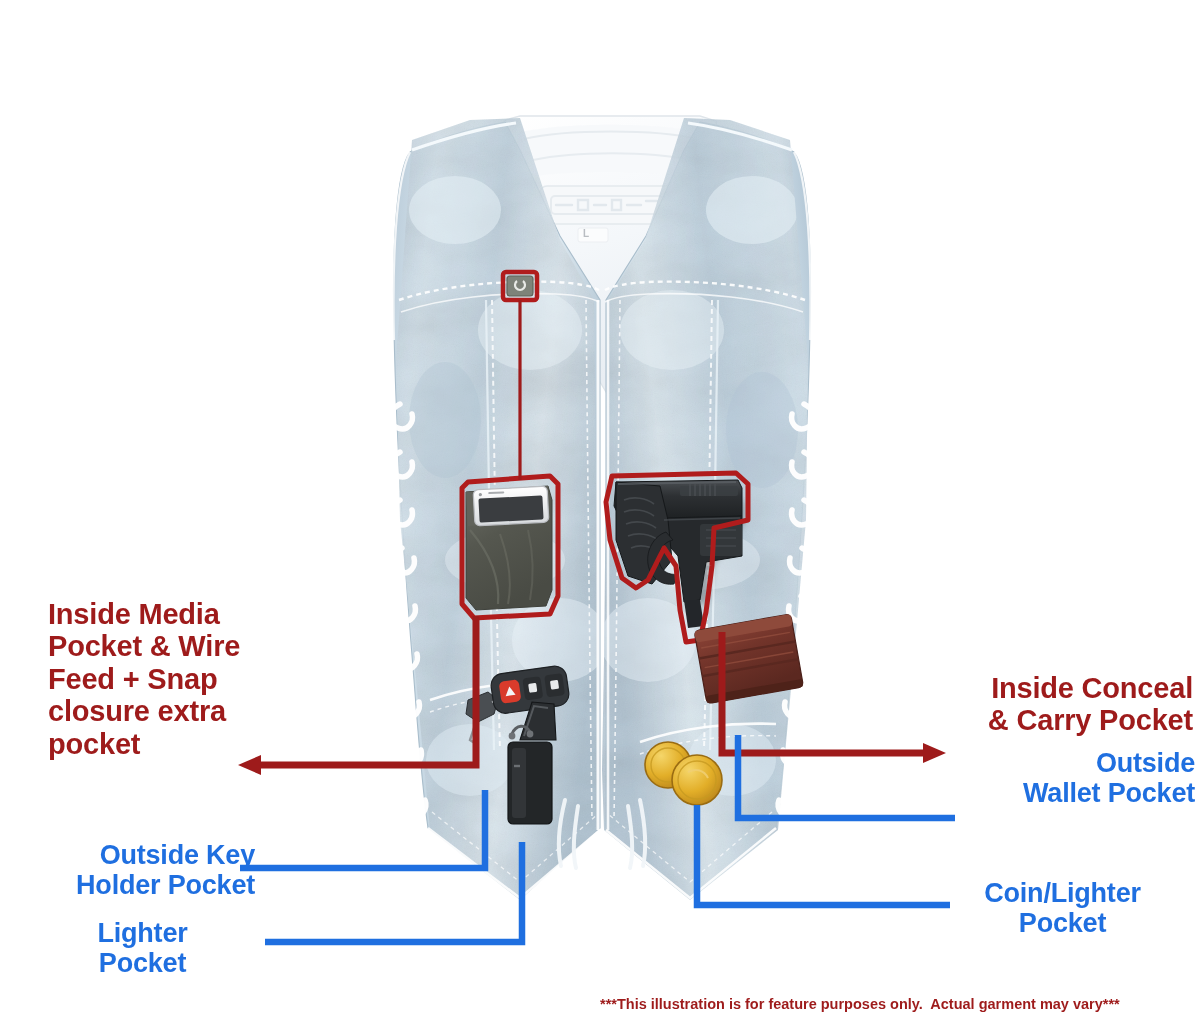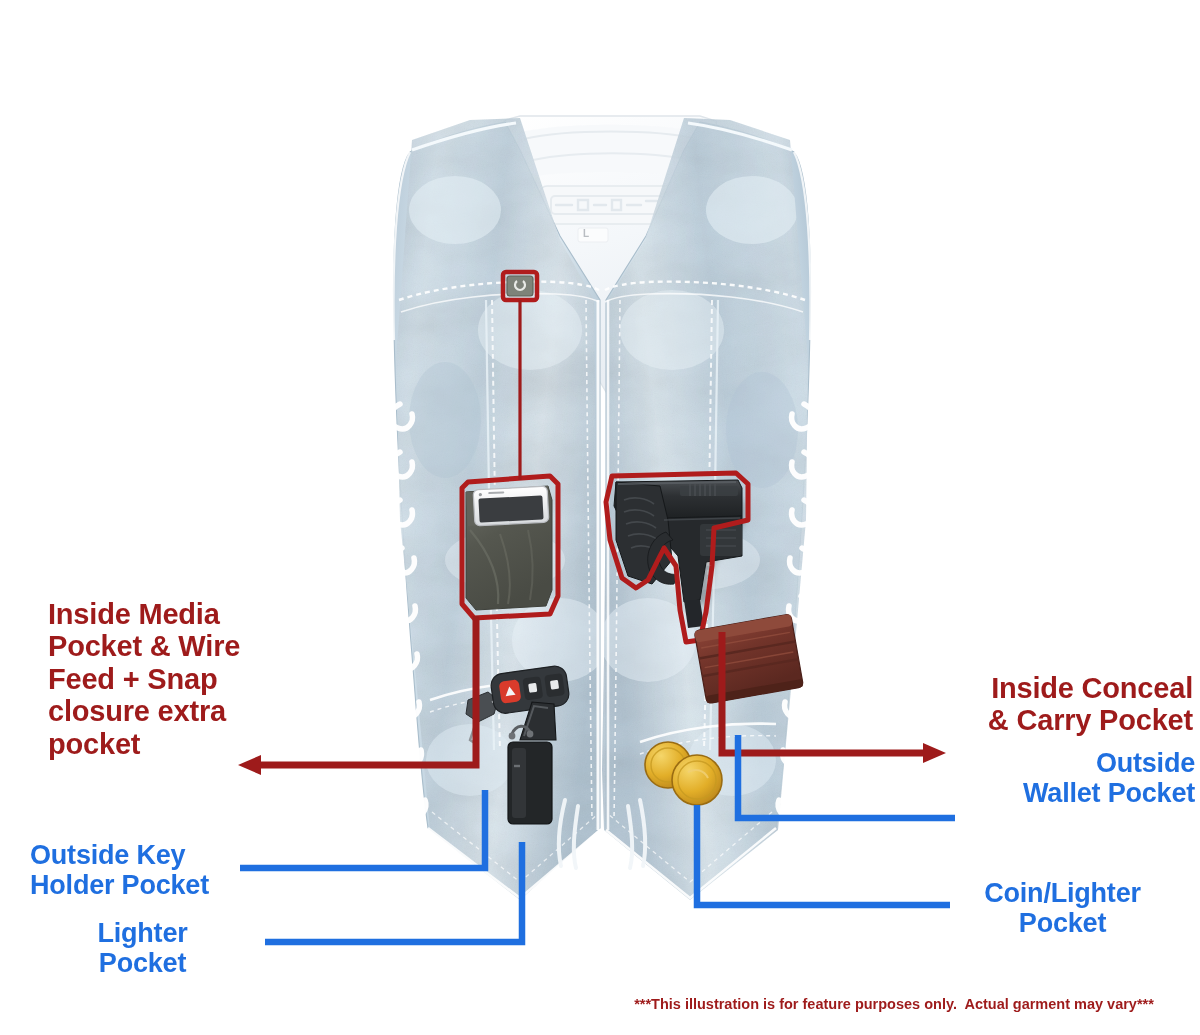--- a/index.html
+++ b/index.html
@@ -17,28 +17,28 @@
     font-weight:bold;
     line-height:1.12;
     white-space:pre-line;
     letter-spacing:-0.2px;
   }
   .label.red{color:#9e1b1b;}
   .label.blue{color:#1f6fe0;}
 
   #label-media        {left:48px;  top:598px; width:240px; font-size:29px; text-align:left;}
   #label-conceal      {left:908px; top:672px; width:285px; font-size:29px; text-align:right;}
-  #label-outside-key  {left:30px;  top:840px; width:225px; font-size:27px; }
+  #label-outside-key  {left:30px;  top:840px; width:225px; font-size:27px; text-align:right;}
   #label-lighter      {left:30px;  top:918px; width:225px; font-size:27px; text-align:center;}
   #label-wallet       {left:955px; top:748px; width:240px; font-size:27px; text-align:right;}
   #label-coin         {left:930px; top:878px; width:265px; font-size:27px; text-align:center;}
 
   #disclaimer{
     position:absolute;left:600px;top:996px;width:588px;
-    color:#9e1b1b;font-size:14.5px;font-weight:bold;text-align:center;
+    color:#9e1b1b;font-size:14.5px;font-weight:bold;text-align:left;
     white-space:pre;
   }
   #size-tag{
     position:absolute;left:583px;top:228px;
     font-size:10px;color:#b9bdc2;font-weight:bold;letter-spacing:3px;
   }
 </style>
 </head>
 <body>
 

